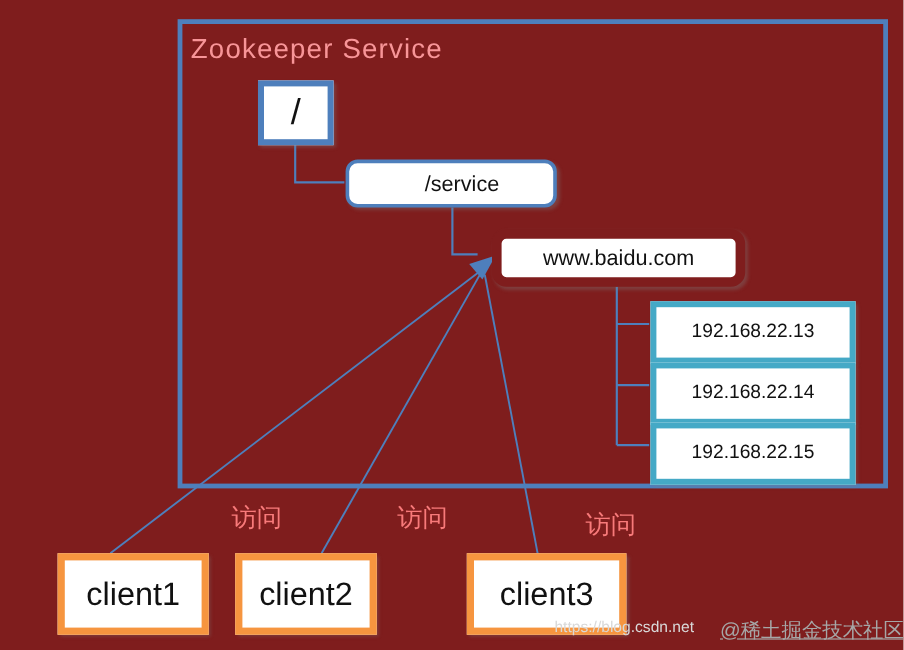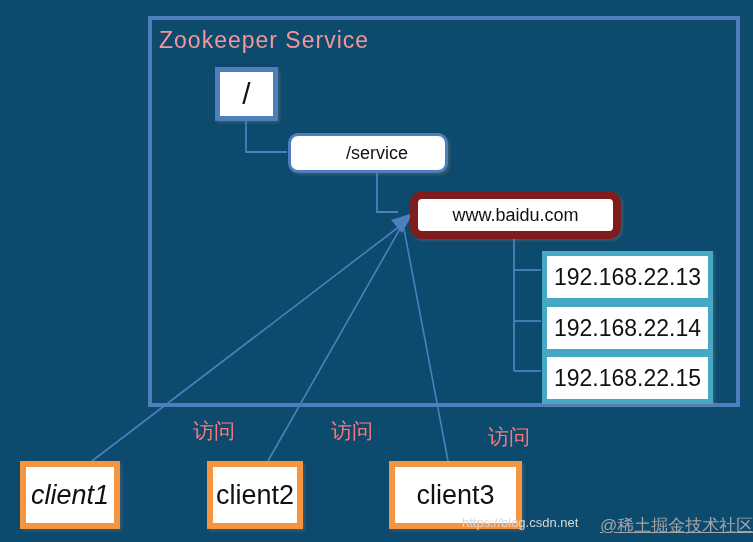--- a/index.html
+++ b/index.html
@@ -1,40 +1,40 @@
 <!DOCTYPE html>
 <html><head>
 <meta charset="utf-8">
 <style>
   html,body { margin:0; padding:0; background:#fff; }
   .stage {
-    position:relative; width:753px; height:542px; background:#0c4a6e;
+    position:relative; width:753px; height:542px; background:#7f1d1d;
     font-family:"Liberation Sans", sans-serif; overflow:hidden;
   }
   .frame {
     position:absolute; left:148px; top:16px; width:592px; height:391px;
     border:4px solid #4e7fbc; box-sizing:border-box; background:transparent; z-index:0;
   }
   .title {
     position:absolute; left:159px; top:27px; font-size:23px; font-weight:300;
     letter-spacing:1px; color:#f89598; z-index:2; white-space:nowrap;
   }
   .node {
     position:absolute; box-sizing:border-box; background:#ffffff; color:#111;
     display:flex; align-items:center; justify-content:center; z-index:2;
     box-shadow:2px 2px 3px rgba(125,125,125,0.35); white-space:nowrap;
   }
   .root    { left:215px; top:67px;  width:63px;  height:54px; border:5px solid #4e7fbc; font-size:30px; }
-  .service { left:288px; top:133px; width:160px; height:40px; border:3px solid #4e7fbc; border-radius:10px; font-size:18px;padding-left:18px; }
+  .service { left:288px; top:133px; width:176px; height:40px; border:3px solid #4e7fbc; border-radius:10px; font-size:18px;padding-left:18px; }
   .domain  { left:410px; top:191px; width:211px; height:48px; border:8px solid #7f1d1d; border-radius:12px; font-size:18px; }
-  .server  { left:542px; width:171px; height:52px; border:5px solid #45a9c6; font-size:23px; }
+  .server  { left:542px; width:171px; height:52px; border:5px solid #45a9c6; font-size:16px; }
   .server1 { top:251px; } .server2 { top:302px; } .server3 { top:352px; }
   .client  { top:461px; height:68px; border:6px solid #f6953f; font-size:27px; }
-  .client1 { left:20px;  width:100px;font-style:italic; }
-  .client2 { left:207px; width:96px; }
+  .client1 { left:48px;  width:126px; }
+  .client2 { left:196px; width:118px; }
   .client3 { left:389px; width:133px; }
   .edge-label {
     position:absolute; color:#f87a7a; font-size:21px; z-index:2; white-space:nowrap;
   }
   .label1 { left:193px; top:417px; }
   .label2 { left:331px; top:417px; }
   .label3 { left:488px; top:423px; }
   .wm-url {
     position:absolute; left:462px; top:515px; font-size:13px; color:#d9d9d9;
     z-index:6; white-space:nowrap;

